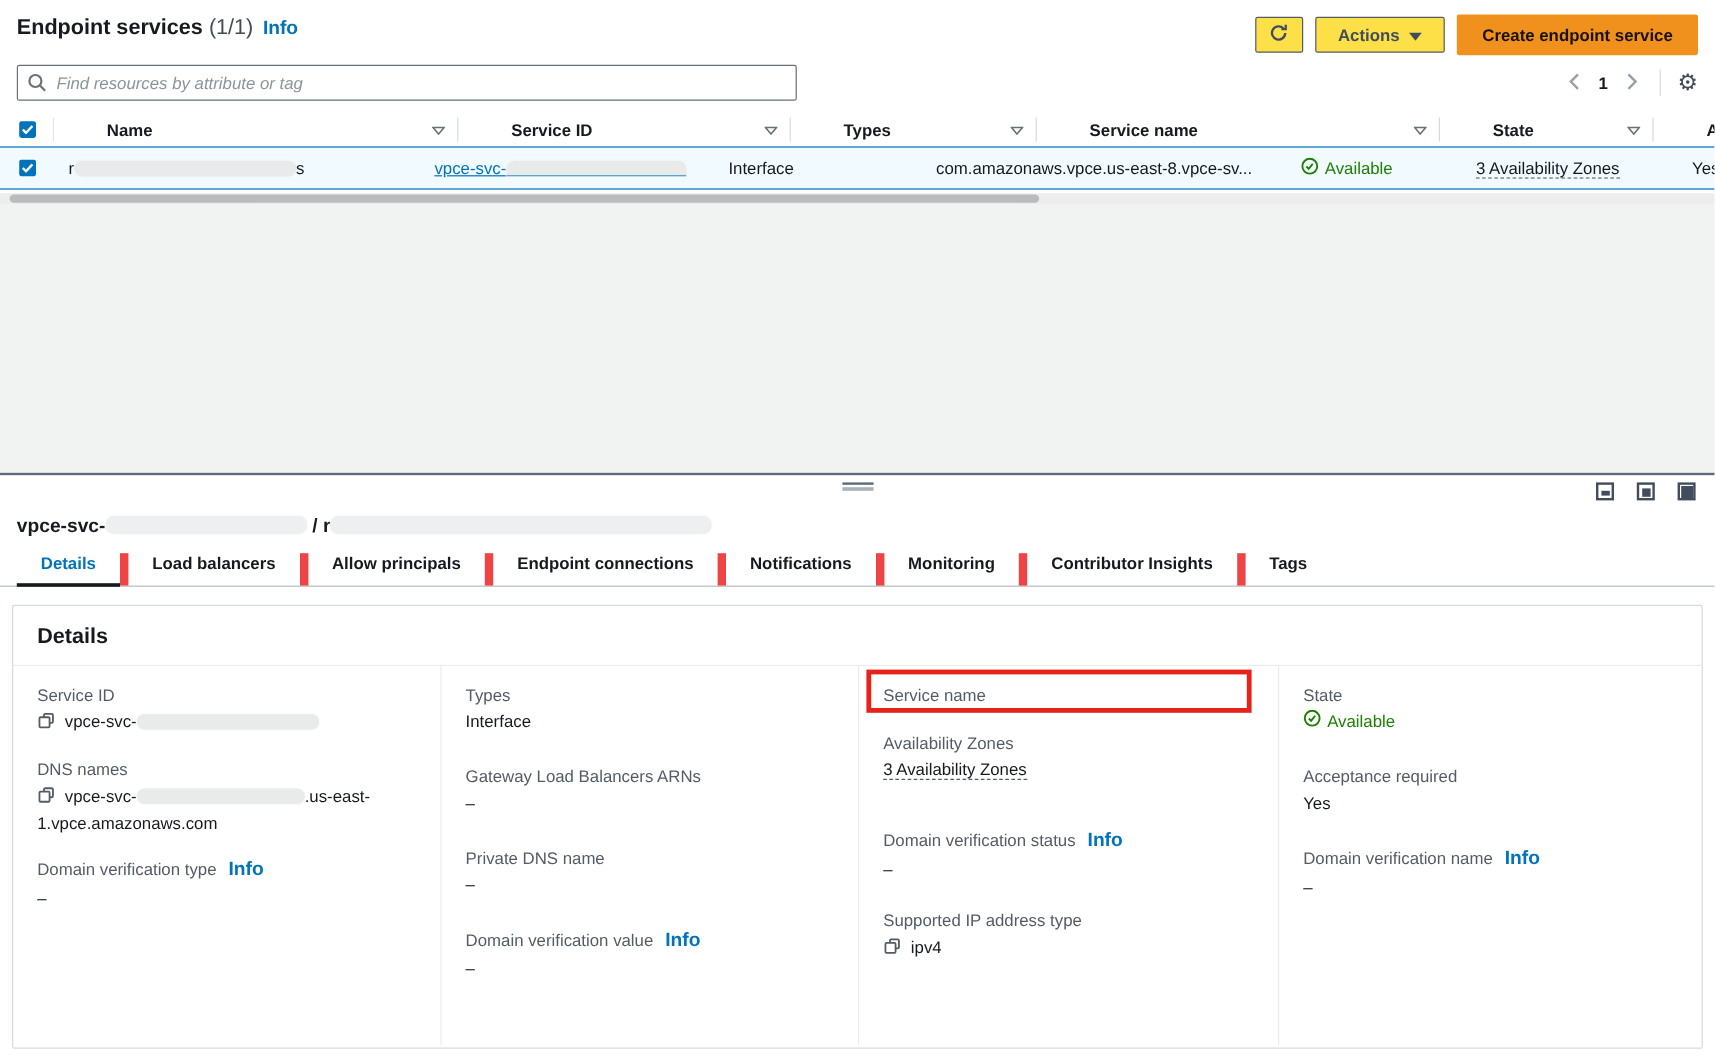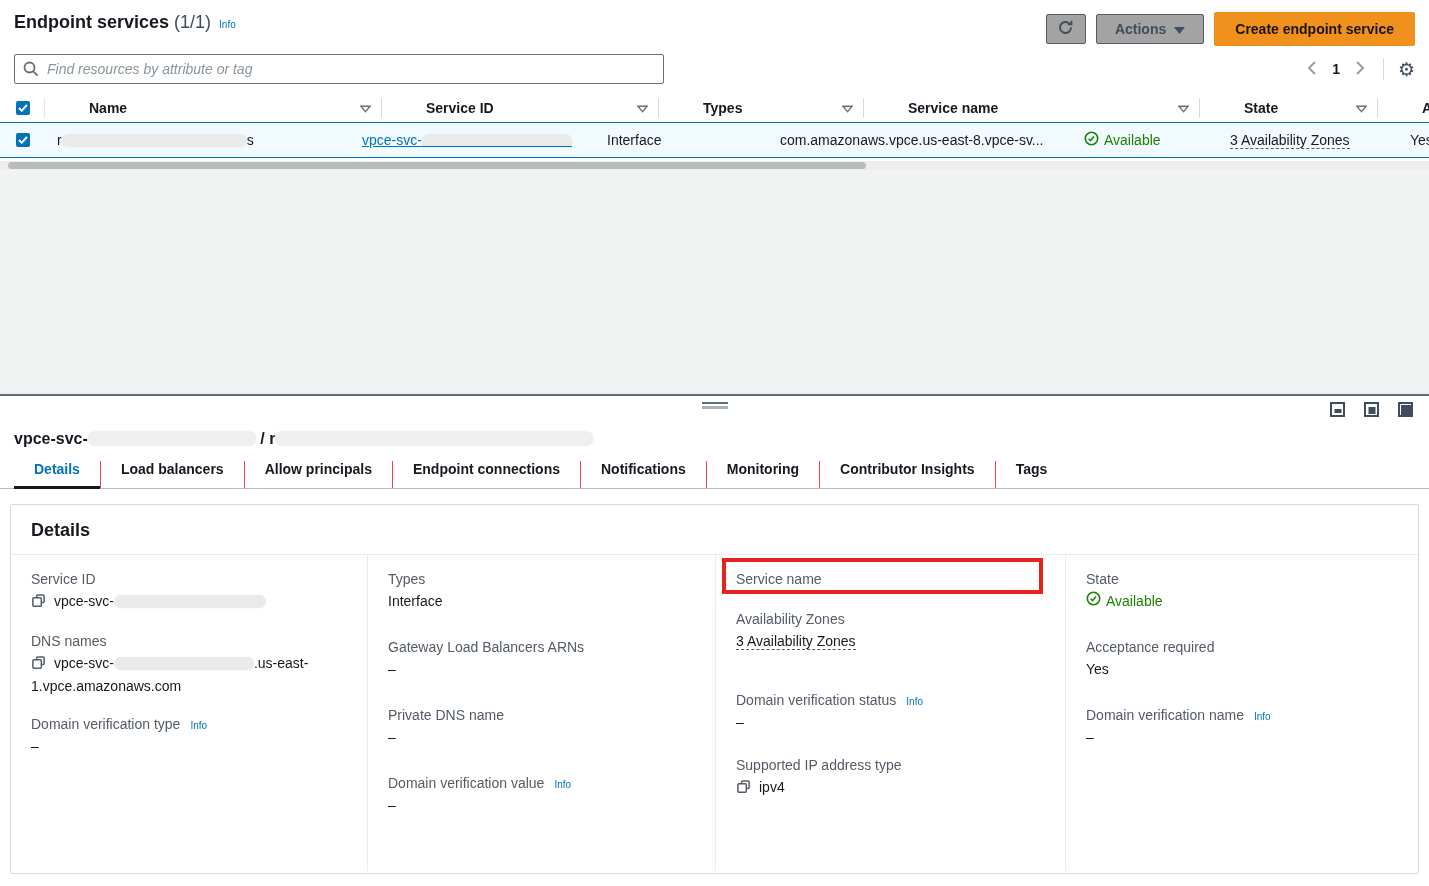--- a/index.html
+++ b/index.html
@@ -6,23 +6,23 @@
   html,body { background:#fff; }
   body { font-family:"Liberation Sans", sans-serif; color:#16191f; }
   .page { width:1429px; height:886px; overflow:hidden; display:flex; flex-direction:column; background:#fff; }
 
   
   .top-section { background:#fff; flex:0 0 auto; }
   .hdr-row { display:flex; align-items:flex-start; justify-content:space-between; padding:12px 14px 0 14px; }
   .title-wrap { display:flex; align-items:baseline; gap:8px; }
   .page-title { font-size:18px; font-weight:bold; color:#16191f; }
   .page-title .count { font-weight:normal; color:#444b53; }
-  .info-link { font-size:10px; font-weight:normal; color:#0073bb; text-decoration:none; cursor:pointer; }
+  .info-link { font-size:16px; font-weight:bold; color:#0073bb; text-decoration:none; cursor:pointer; }
   .hdr-actions { display:flex; gap:10px; align-items:center; }
-  .btn { height:30px; background:#a3a3a3; border:1px solid #545b64; border-radius:2px; font-family:inherit;
+  .btn { height:30px; background:#fde047; border:1px solid #545b64; border-radius:2px; font-family:inherit;
          font-size:14px; font-weight:bold; color:#414d5c; padding:0 18px; cursor:pointer;
          display:inline-flex; align-items:center; gap:8px; }
   .btn.icon-only { width:40px; padding:0; justify-content:center; }
   .btn.primary { background:#f0911d; border-color:#f0911d; color:#1a1208; padding:16px 20px; }
 
   .toolbar-row { display:flex; justify-content:space-between; align-items:center; padding:8px 14px 0 14px; }
   .search-box { position:relative; width:650px; }
   .search-box input { width:100%; height:30px; border:1px solid #687078; border-radius:2px;
         padding:0 10px 0 32px; font-family:inherit; font-size:14px; color:#16191f; background:#fff; }
   .search-box input::placeholder { font-style:italic; color:#8a959b; }
@@ -73,21 +73,21 @@
   .pfill { position:absolute; background:#414d5c; left:50%; transform:translateX(-50%); }
   .pfill.s1 { width:7px; height:4px; bottom:2px; }
   .pfill.s2 { width:7px; height:7px; bottom:1px; }
   .pfill.s3 { width:10px; height:10px; bottom:0; }
 
   .panel-title { margin:12px 0 0 14px; font-size:16px; font-weight:bold; color:#16191f; }
   .panel-title .rd { height:15px; vertical-align:-2px; }
 
   .tabs-bar { margin-top:13px; border-bottom:1px solid #b5bcc1; display:flex; padding-left:14px; }
   .tab { position:relative; padding:0 20px 11px 20px; font-size:14px; font-weight:bold; color:#16191f; cursor:pointer; }
-  .tab + .tab { border-left:1px solid #ef4444; }
+  .tab + .tab { border-left:7px solid #ef4444; }
   .tab.active { color:#0073bb; }
   .tab.active::after { content:""; position:absolute; left:0; right:0; bottom:-1px; height:3px; background:#16191f; }
 
   
   .card { margin:15px 10px 0 10px; background:#fff; border:1px solid #d5dbdb; border-radius:2px; height:370px; }
   .card-hdr { padding:15px 20px 13px 20px; font-size:18px; font-weight:bold; color:#16191f; border-bottom:1px solid #eaeded; }
   .cols { display:flex; height:316px; }
   .col { padding:16px 20px; }
   .col1 { width:357px; border-right:1px solid #eaeded; }
   .col2 { width:348px; border-right:1px solid #eaeded; }

